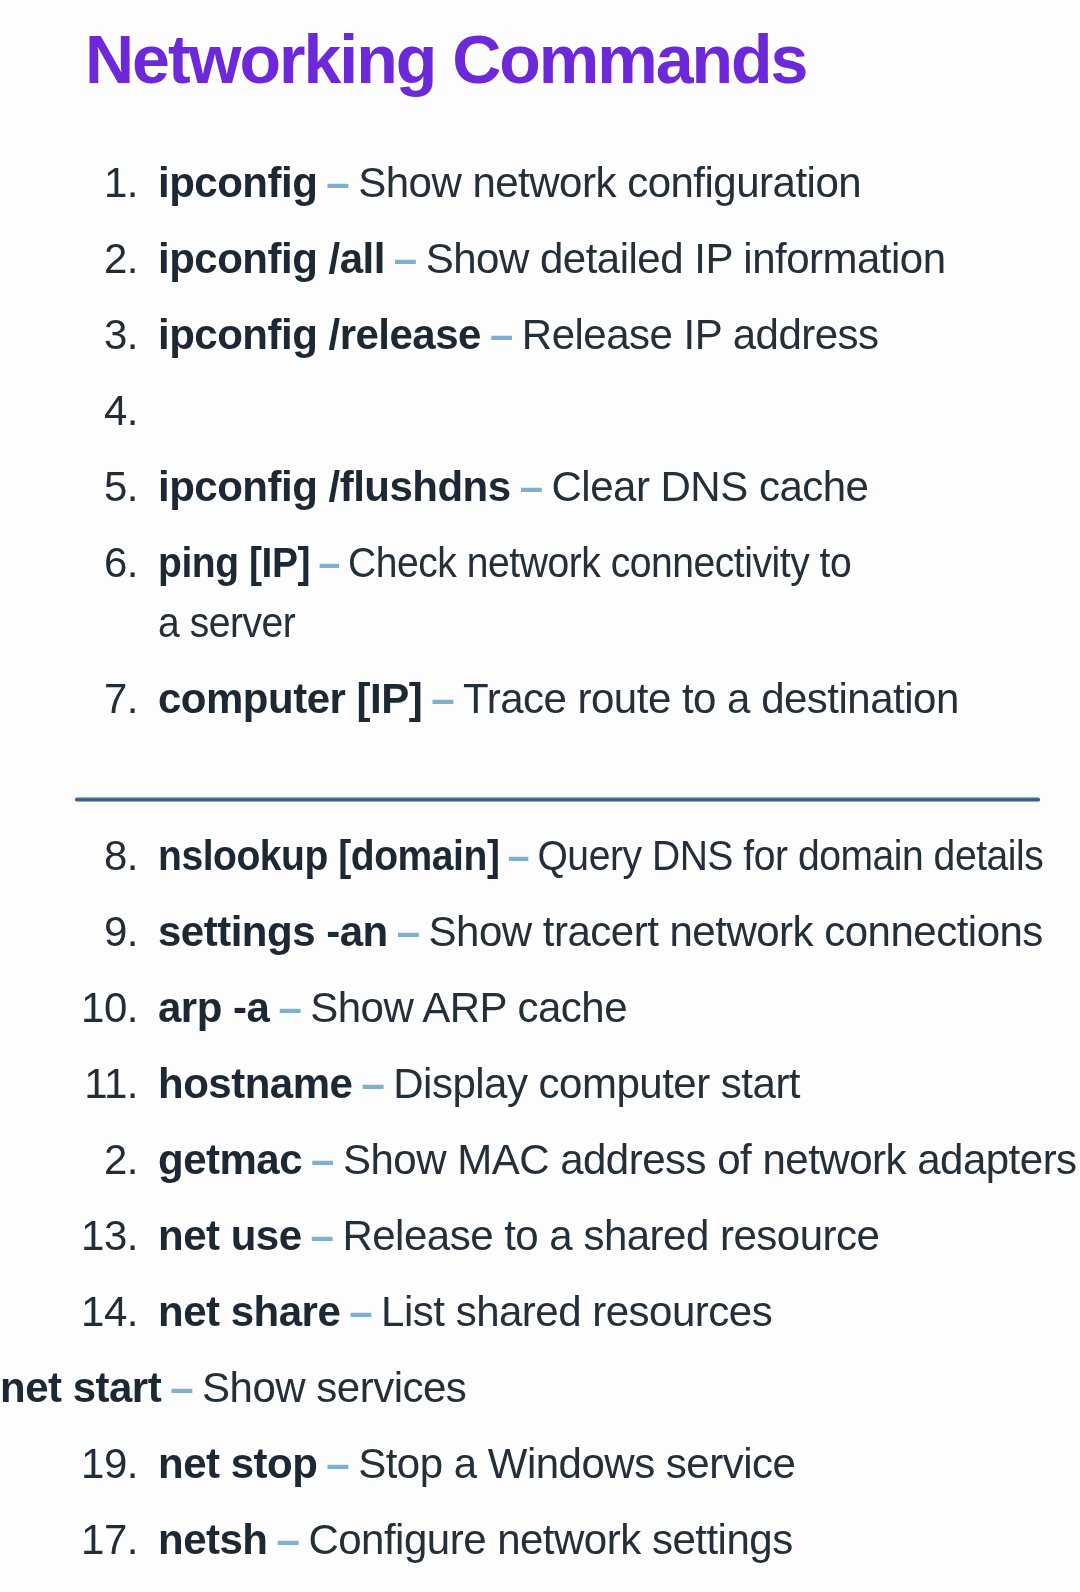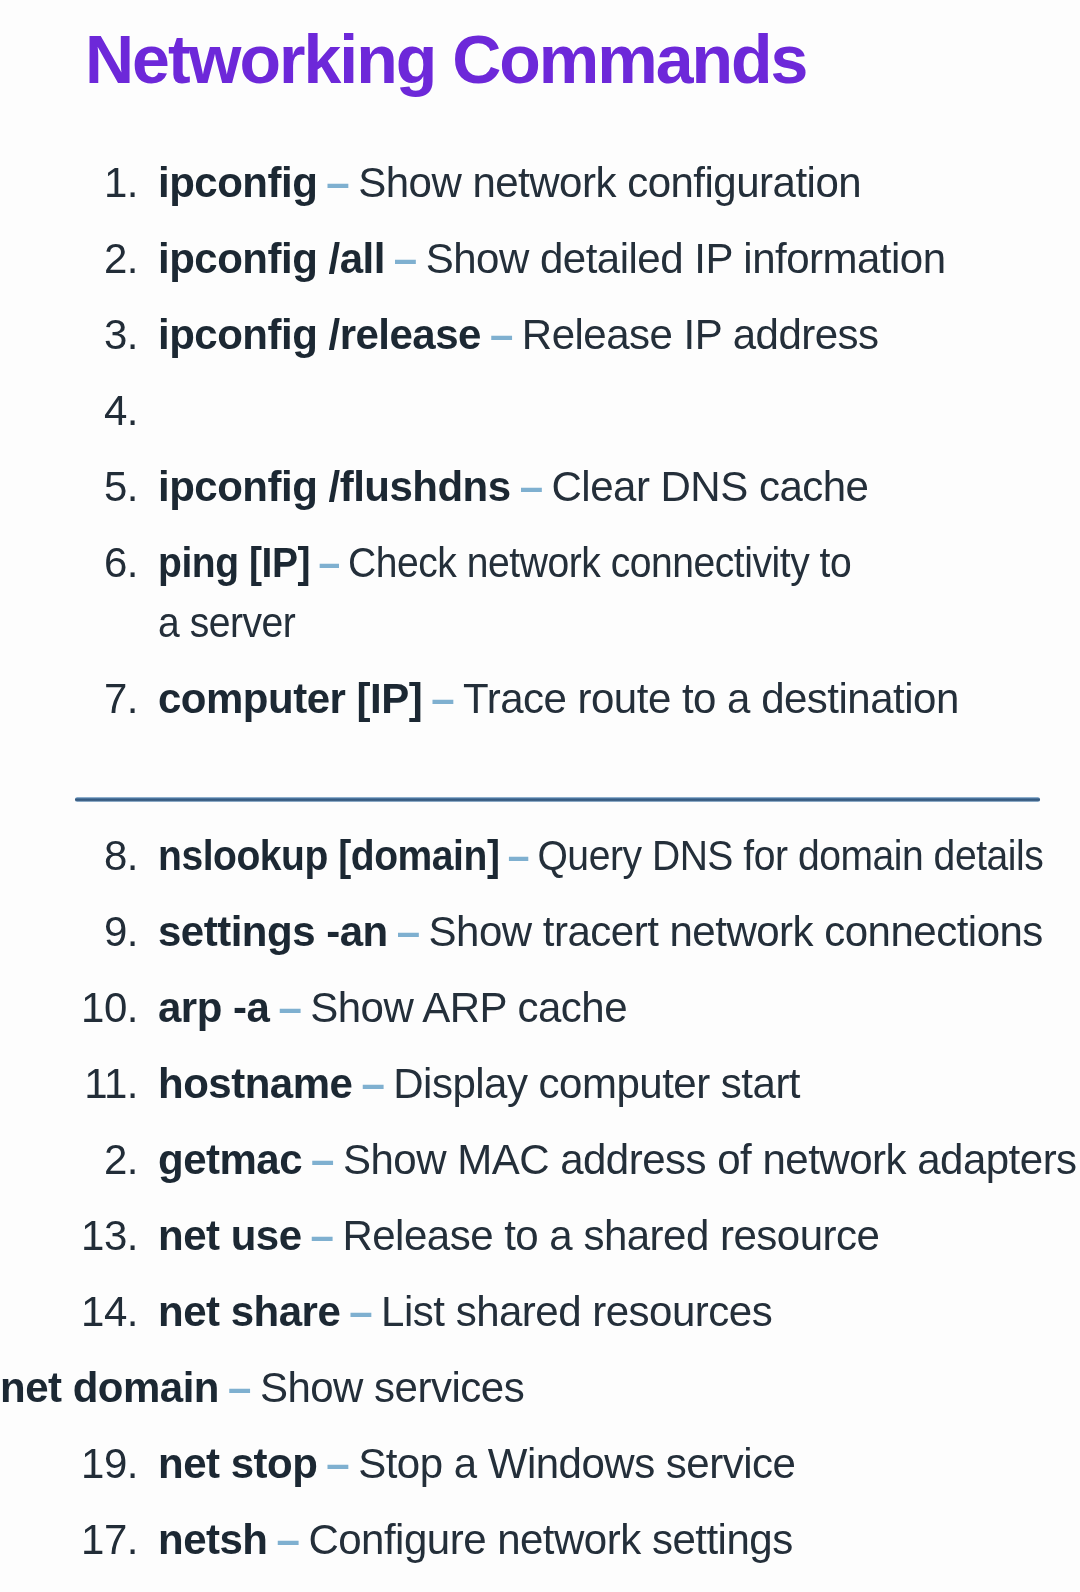--- a/index.html
+++ b/index.html
@@ -135,21 +135,21 @@
     </div>
     <div class="row">
       <span class="num">13.</span>
       <span class="content"><span class="cmd">net use</span><span class="dash">–</span><span class="desc">Release to a shared resource</span></span>
     </div>
     <div class="row">
       <span class="num">14.</span>
       <span class="content"><span class="cmd">net share</span><span class="dash">–</span><span class="desc">List shared resources</span></span>
     </div>
     <div class="row">
-      <span class="content"><span class="cmd">net domain</span><span class="dash">–</span><span class="desc">Show services</span></span>
+      <span class="content"><span class="cmd">net start</span><span class="dash">–</span><span class="desc">Show services</span></span>
     </div>
     <div class="row">
       <span class="num">19.</span>
       <span class="content"><span class="cmd">net stop</span><span class="dash">–</span><span class="desc">Stop a Windows service</span></span>
     </div>
     <div class="row">
       <span class="num">17.</span>
       <span class="content"><span class="cmd">netsh</span><span class="dash">–</span><span class="desc">Configure network settings</span></span>
     </div>
   </div>

